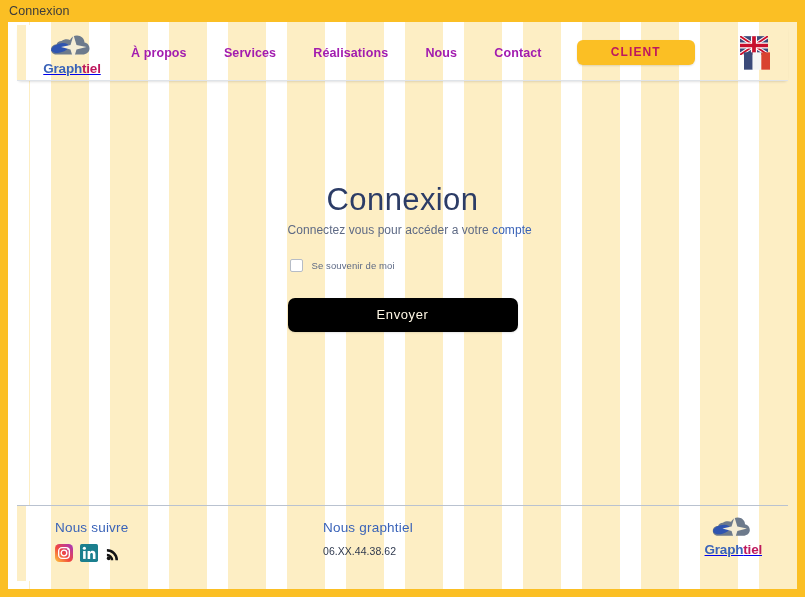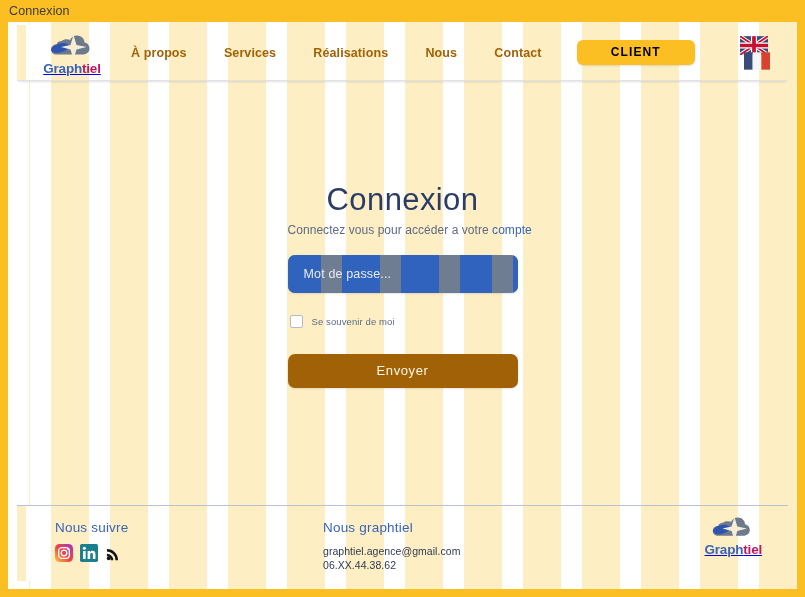--- a/index.html
+++ b/index.html
@@ -109,30 +109,30 @@
     flex: 1;
     display: flex;
     align-items: center;
     justify-content: space-between;
     padding: 0 8px 0 2px;
     height: 100%;
   }
   .nav-link {
     font-size: 12.5px;
     font-weight: 700;
-    color: #a16207;
+    color: #a21caf;
     text-decoration: none;
     letter-spacing: .1px;
     white-space: nowrap;
     padding: 4px 2px;
   }
 
   .client-btn {
     background: #fbbf24;
-    color: #000000;
+    color: #be185d;
     font-size: 12px;
     font-weight: 700;
     letter-spacing: 1.1px;
     border: none;
     border-radius: 6px;
     width: 118px;
     height: 25px;
     line-height: 25px;
     text-align: center;
     cursor: pointer;
@@ -240,21 +240,21 @@
     letter-spacing: .1px;
     white-space: nowrap;
   }
 
   .submit-btn {
     margin-top: 26px;
     width: 100%;
     height: 34px;
     border: none;
     border-radius: 7px;
-    background: #a16207;
+    background: #000000;
     color: #fff8e6;
     font-size: 13px;
     letter-spacing: .6px;
     cursor: pointer;
     font-family: "Liberation Sans", sans-serif;
     box-shadow: 0 1px 2px rgba(0,0,0,.10);
   }
 
   
   .footer {
@@ -361,24 +361,20 @@
       </nav>
     </div>
 
     <div class="main">
       <div class="login-wrap">
 
         <h1 class="login-title">Connexion</h1>
         <p class="login-sub"><span>Connectez vous pour accéder a votre </span><span class="accent">compte</span></p>
 
 
-        <div class="field field-2">
-          <span class="field-bg"></span>
-          <span class="field-label">Mot de passe...</span>
-        </div>
 
         <div class="remember">
           <span class="checkbox"></span>
           <span class="remember-label">Se souvenir de moi</span>
         </div>
 
         <button class="submit-btn">Envoyer</button>
       </div>
     </div>
 
@@ -409,21 +405,20 @@
           <svg class="rss-ico" viewBox="0 0 32 32">
             <circle cx="7" cy="25" r="3.6" fill="#141414"></circle>
             <path d="M3.6 16.5a12 12 0 0 1 12 12h-4.6a7.4 7.4 0 0 0-7.4-7.4z" fill="#141414"></path>
             <path d="M3.6 7.6A21 21 0 0 1 24.5 28.5h-4.8A16.2 16.2 0 0 0 3.6 12.3z" fill="#141414"></path>
           </svg>
         </div>
       </div>
 
       <div class="foot-col-contact">
         <div class="foot-head">Nous graphtiel</div>
-        <div class="foot-line">graphtiel.agence@gmail.com</div>
         <div class="foot-line">06.XX.44.38.62</div>
       </div>
 
       <div class="foot-col-logo">
         <a class="foot-logo" href="#">
           <svg class="brand-mark" viewBox="0 0 104 60">
             <path d="M31 18c-5 0-9 3-10 7-6 0-11 4-11 10s5 10 11 10h52c8 0 14-5 14-12 0-6-4-11-10-12 0-8-7-14-15-14-6 0-12 4-14 9-4-2-12-2-17 2z" fill="#6d7a8c"></path>
             <ellipse cx="28" cy="32" rx="18" ry="9" transform="rotate(-14 28 32)" fill="#2f54b0"></ellipse>
             <path d="M55 6 L61 26 L81 30 L61 35 L55 55 L49 35 L30 30 L49 26 Z" fill="#f5edd6"></path>
           </svg>

